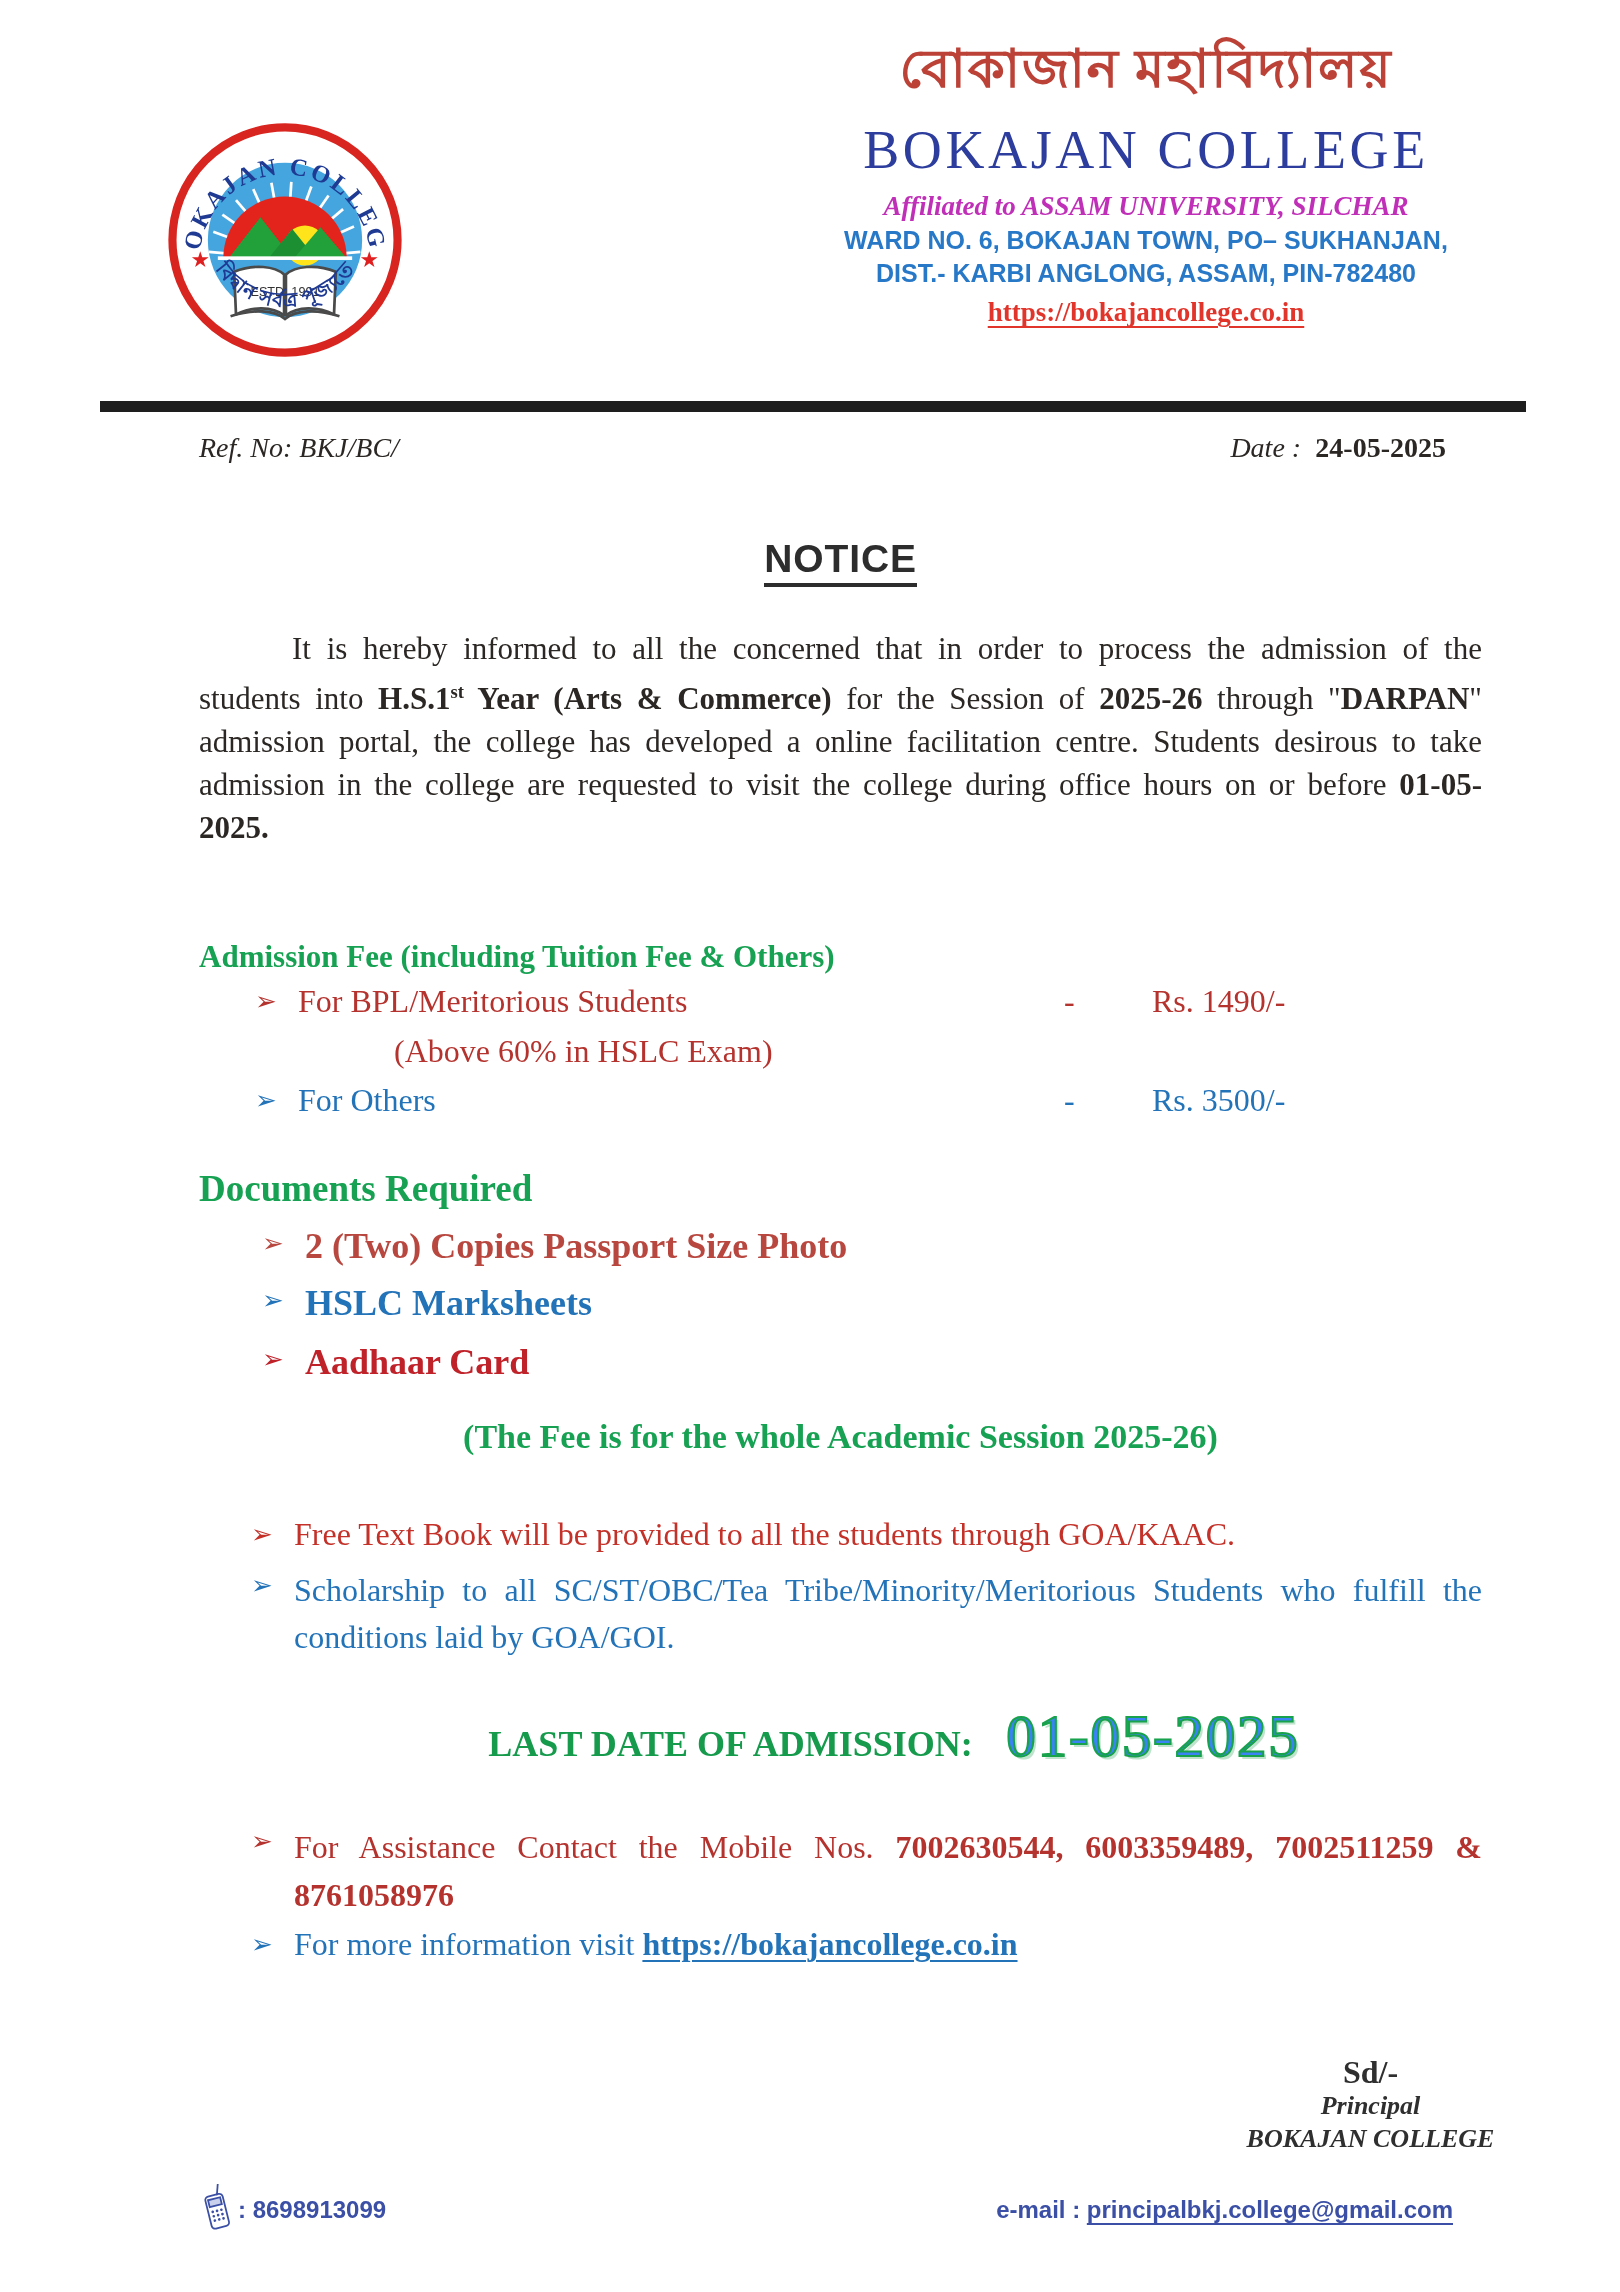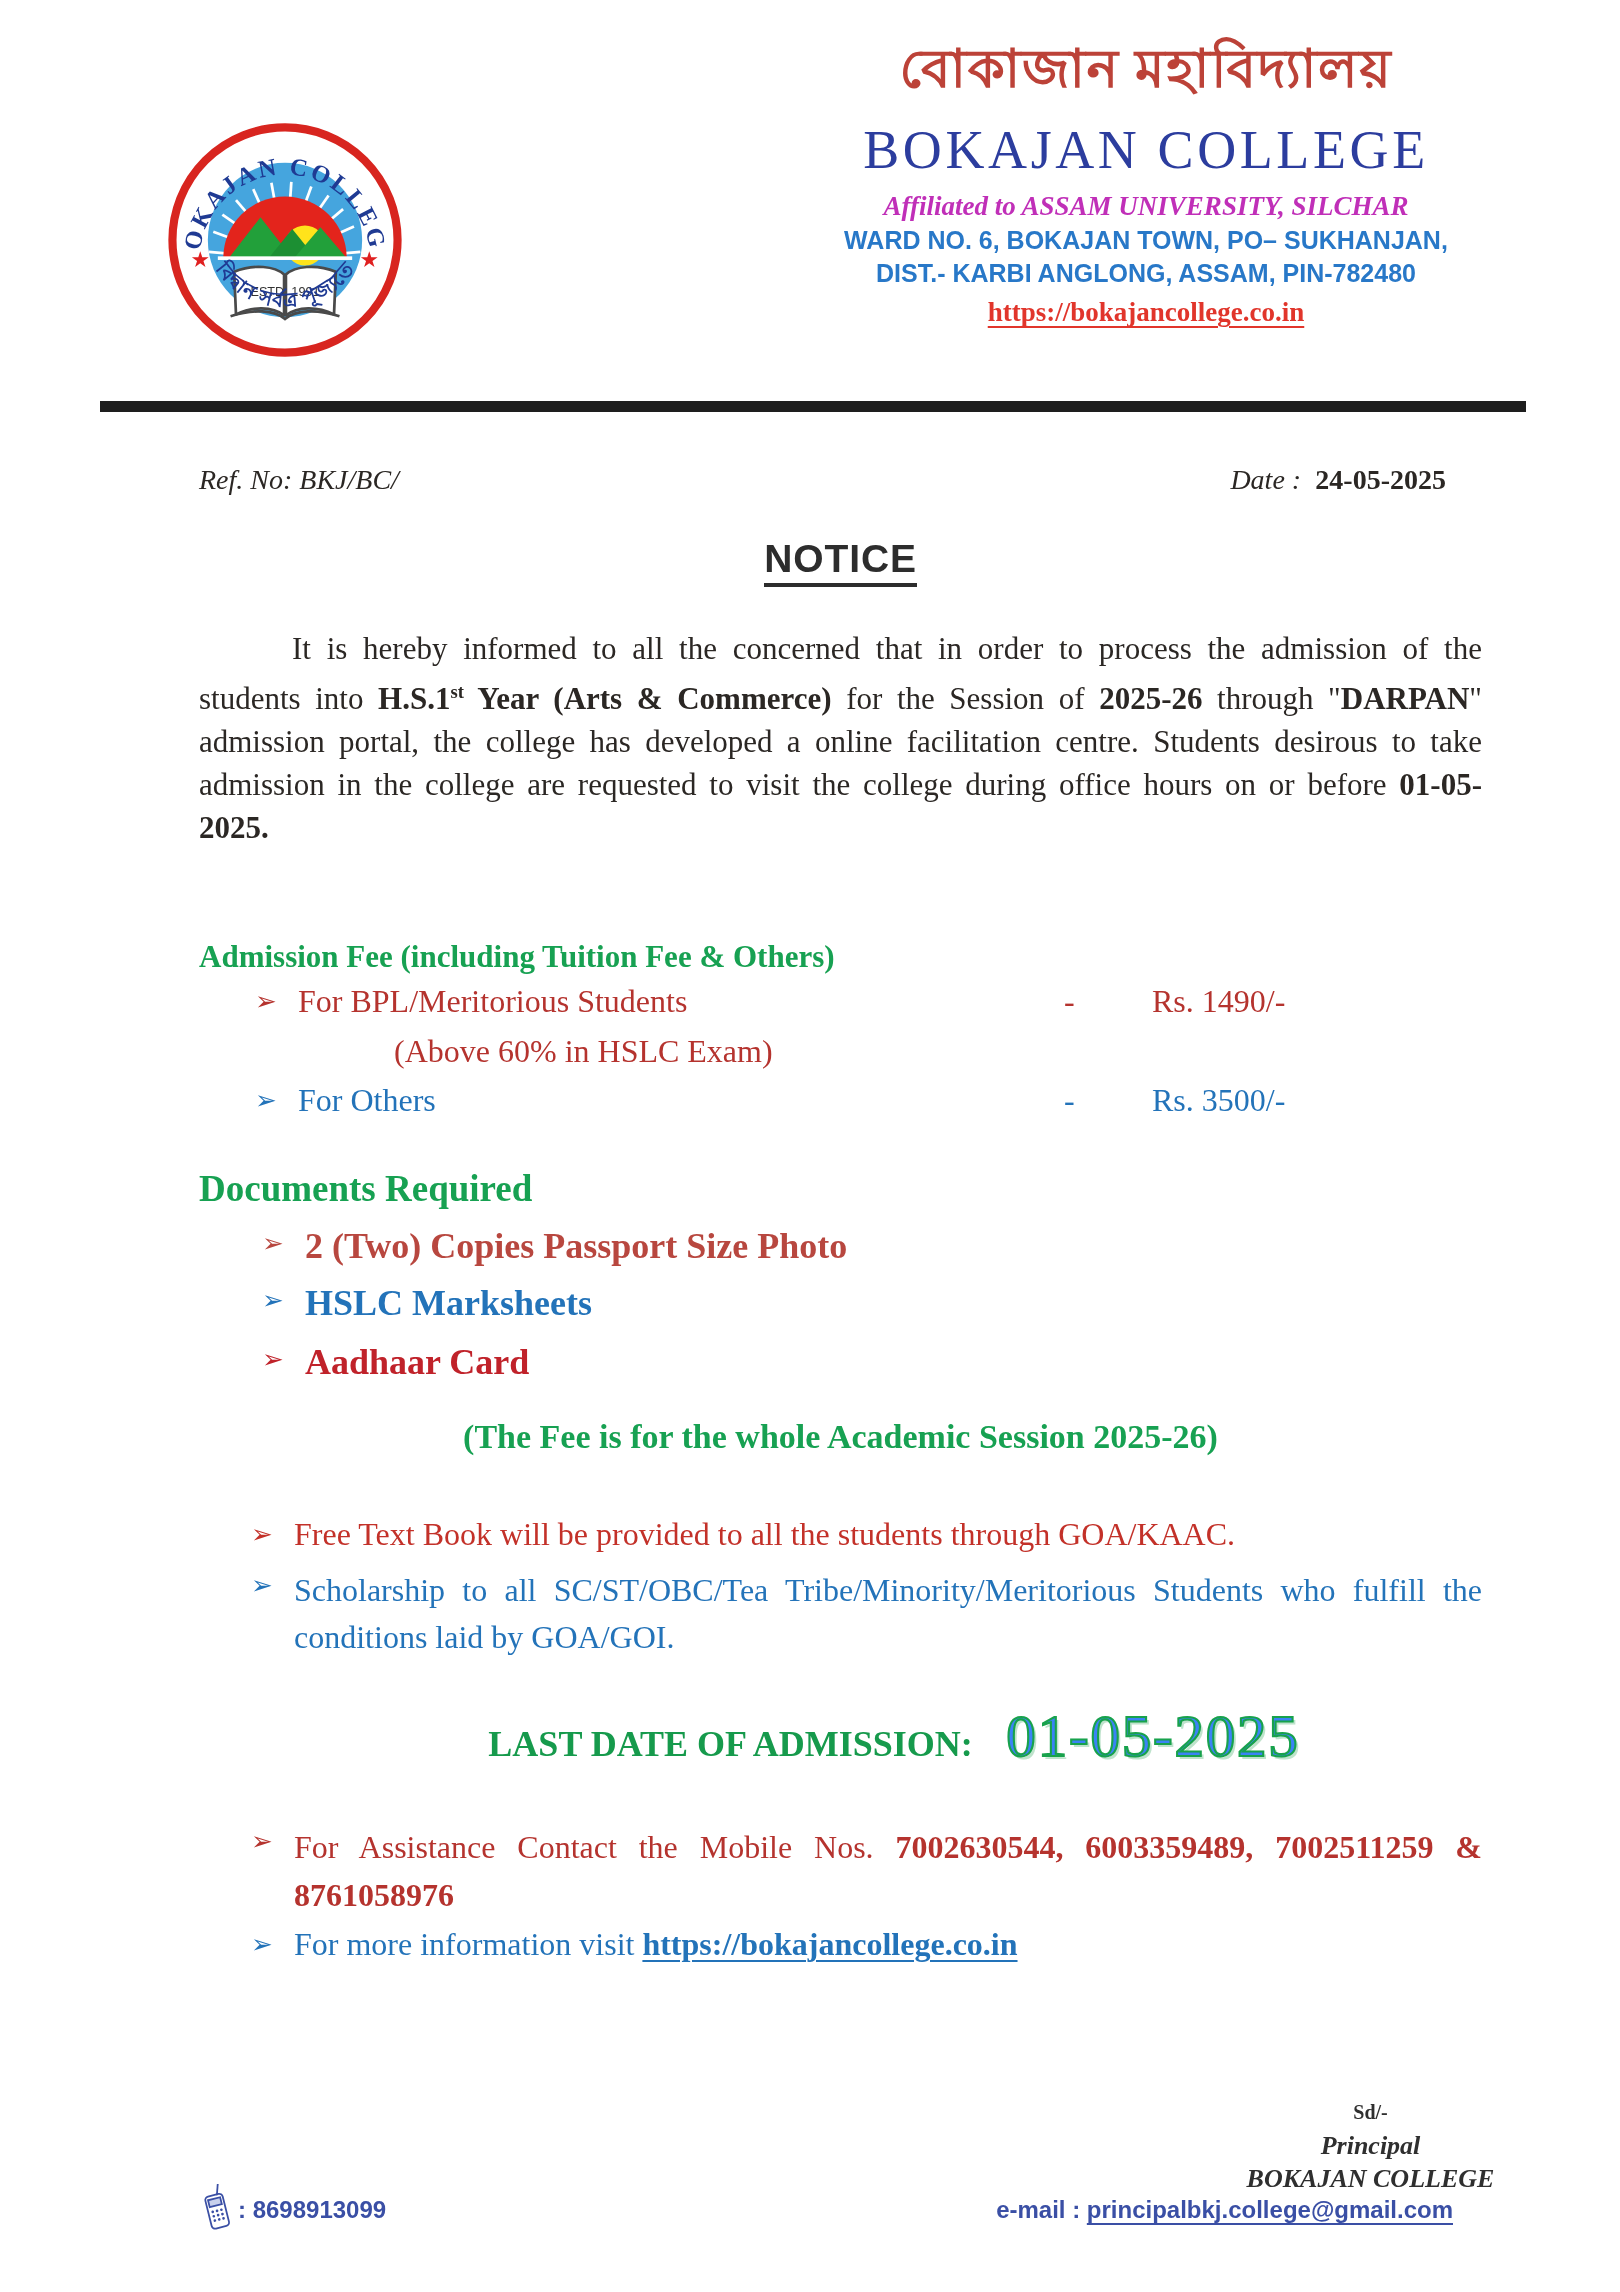--- a/index.html
+++ b/index.html
@@ -15,21 +15,21 @@
   .college{font-size:54px; color:#2c3d9e; letter-spacing:3.6px; margin-top:19.7px; line-height:1.05;}
   .affil{font-size:27px; font-weight:bold; font-style:italic; color:#c02fb8; margin-top:12.5px;}
   .addr{font-family:"Liberation Sans","DejaVu Sans",sans-serif; font-size:25px; font-weight:bold;
         color:#2878c8; line-height:1.18; margin-top:3.6px; letter-spacing:0px;}
   .site{display:inline-block; margin-top:9px; font-size:27px; font-weight:bold; color:#e1352b;
         text-decoration:underline; text-underline-offset:4.5px; cursor:pointer;}
   .rule{position:absolute; left:100px; top:401px; width:1426px; height:10.7px; background:#1e1e1e;
         box-shadow:0 12.5px 0 -9.9px #8a8a8a;}
   
   .meta{position:absolute; left:199px; top:432px; width:1283px; display:flex;
-        justify-content:space-between; font-size:28px;margin-top:32px;}
+        justify-content:space-between; font-size:28px;}
   .ref{font-style:italic;}
   .date-wrap{padding-right:36px;}
   .date-wrap i{font-style:italic; font-weight:normal;}
   .date-wrap b{font-weight:bold; margin-left:7.2px;}
   
   .title-wrap{position:absolute; left:199px; top:537px; width:1283px; text-align:center;}
   .notice-title{font-family:"Liberation Sans","DejaVu Sans",sans-serif; font-size:39px; font-weight:bold;
         color:#2d2d2d; letter-spacing:0.9px; border-bottom:4.5px solid #2d2d2d; padding-bottom:2.7px;}
   
   .para{position:absolute; left:199px; top:627px; width:1283px; margin:0;
@@ -67,21 +67,21 @@
             text-shadow:2.7px 2.7px 0 #bfe3cc; letter-spacing:1.8px; margin-left:30px; font-weight:normal;}
   
   .contact-row{font-size:32px;}
   .contact-row .bul{margin-left:52px;}
   .contact-row b{font-weight:bold;}
   .blink{font-weight:bold; text-decoration:underline; text-underline-offset:5.4px;
          text-decoration-thickness:1.8px; color:#2373b9; cursor:pointer;}
   
   .signature{position:absolute; left:1236px; top:2056px; width:269px; text-align:center;
              color:#2f2f2f; line-height:33px;}
-  .sig-sd{font-size:20px; font-weight:bold;margin-top:40px;}
+  .sig-sd{font-size:32px; font-weight:bold;}
   .sig-title{font-size:26px; font-weight:bold; font-style:italic;}
   .sig-org{font-size:26px; font-weight:bold; font-style:italic;}
   
   .footer-phone-icon{position:absolute; left:197px; top:2182px;}
   .footer-phone{position:absolute; left:238px; top:2196px;
         font-family:"Liberation Sans","DejaVu Sans",sans-serif; font-size:24px; font-weight:bold; color:#3a4fa5;}
   .footer-email{position:absolute; right:167px; top:2196px;
         font-family:"Liberation Sans","DejaVu Sans",sans-serif; font-size:24px; font-weight:bold; color:#3a4fa5;}
   .footer-email a{color:#3a4fa5; text-decoration:underline; text-underline-offset:4.5px; cursor:pointer;margin-top:35px;}
 </style>

